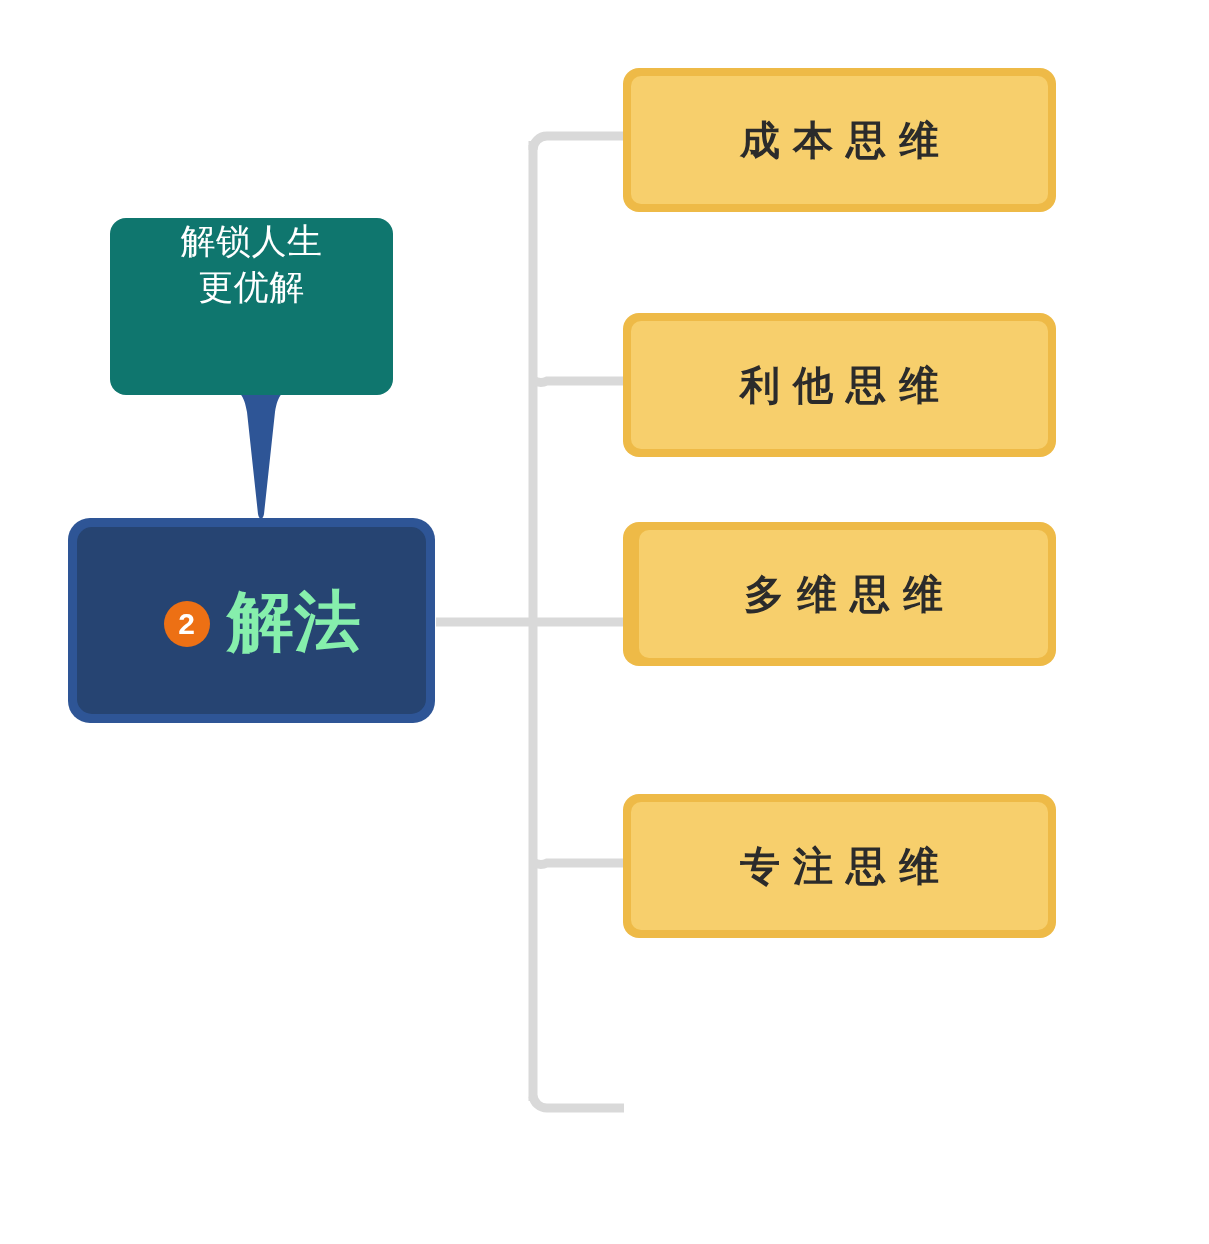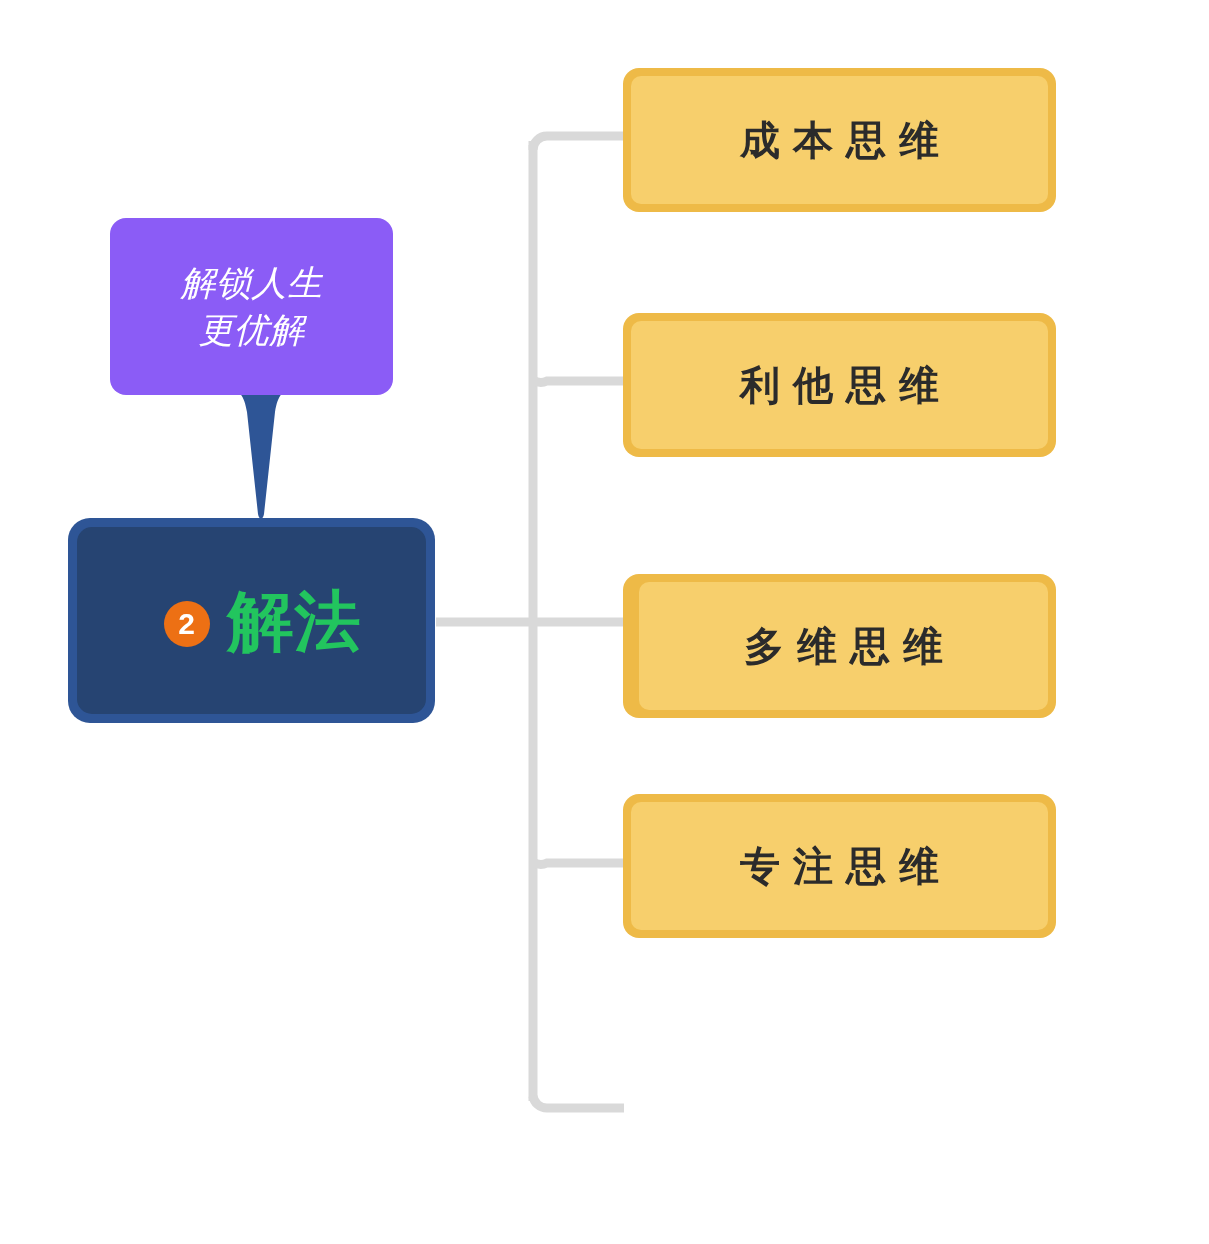--- a/index.html
+++ b/index.html
@@ -25,28 +25,27 @@
     height: 1244px;
   }
 
   
   .callout {
     position: absolute;
     left: 110px;
     top: 218px;
     width: 283px;
     height: 177px;
-    background: #8b5cf6;
+    background: #0f766e;
     border-radius: 16px;
     box-sizing: border-box;
     display: flex;
-    align-items: center;
+    align-items: flex-start;
     justify-content: center;
     z-index: 3;
-    font-style: italic;
   }
   .callout-text {
     color: #ffffff;
     font-size: 35px;
     line-height: 1.32;
     text-align: center;
     white-space: pre-line;
     letter-spacing: 0.5px;
   }
   .callout-tail {
@@ -92,21 +91,21 @@
     color: #ffffff;
     font-size: 30px;
     font-weight: bold;
     display: flex;
     align-items: center;
     justify-content: center;
     line-height: 1;
     margin-top: 6px;
   }
   .main-label {
-    color: #22c55e;
+    color: #86efac;
     font-size: 66px;
     font-weight: bold;
     line-height: 1;
     letter-spacing: 1px;
   }
 
   
   .branch {
     position: absolute;
     left: 623px;
@@ -179,21 +178,21 @@
       <span class="branch-label">成本思维</span>
     </div>
   </div>
 
   <div class="branch" style="top:313px;">
     <div class="branch-inner">
       <span class="branch-label">利他思维</span>
     </div>
   </div>
 
-  <div class="branch" style="top:574px;padding-left:16px;">
+  <div class="branch" style="top:522px;padding-left:16px;">
     <div class="branch-inner">
       <span class="branch-label">多维思维</span>
     </div>
   </div>
 
   <div class="branch" style="top:794px;">
     <div class="branch-inner">
       <span class="branch-label">专注思维</span>
     </div>
   </div>

